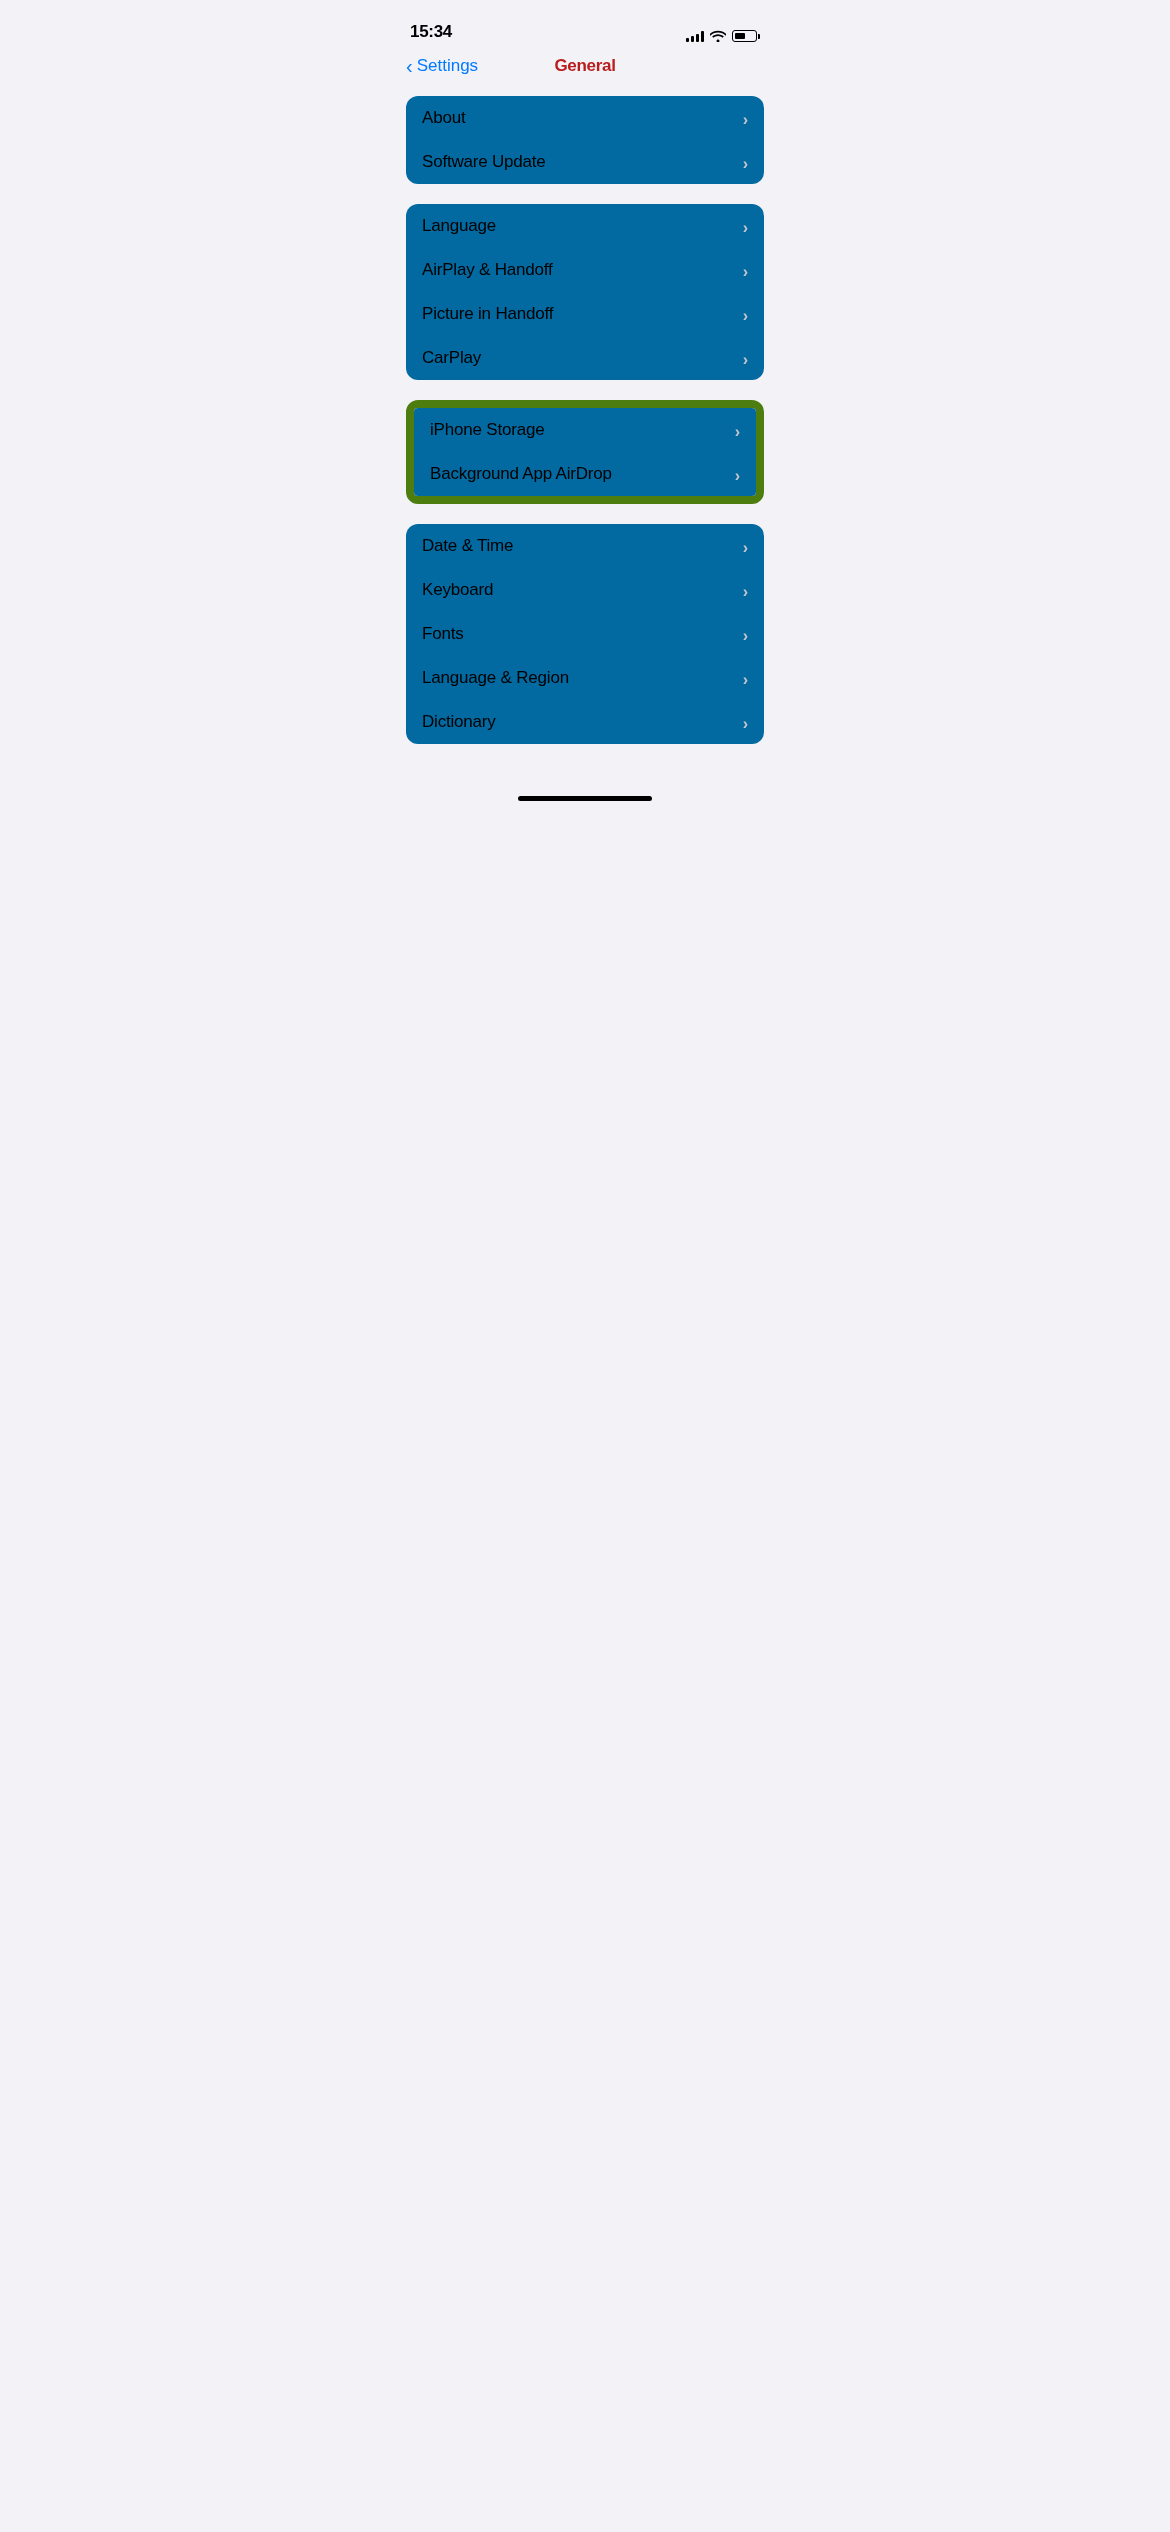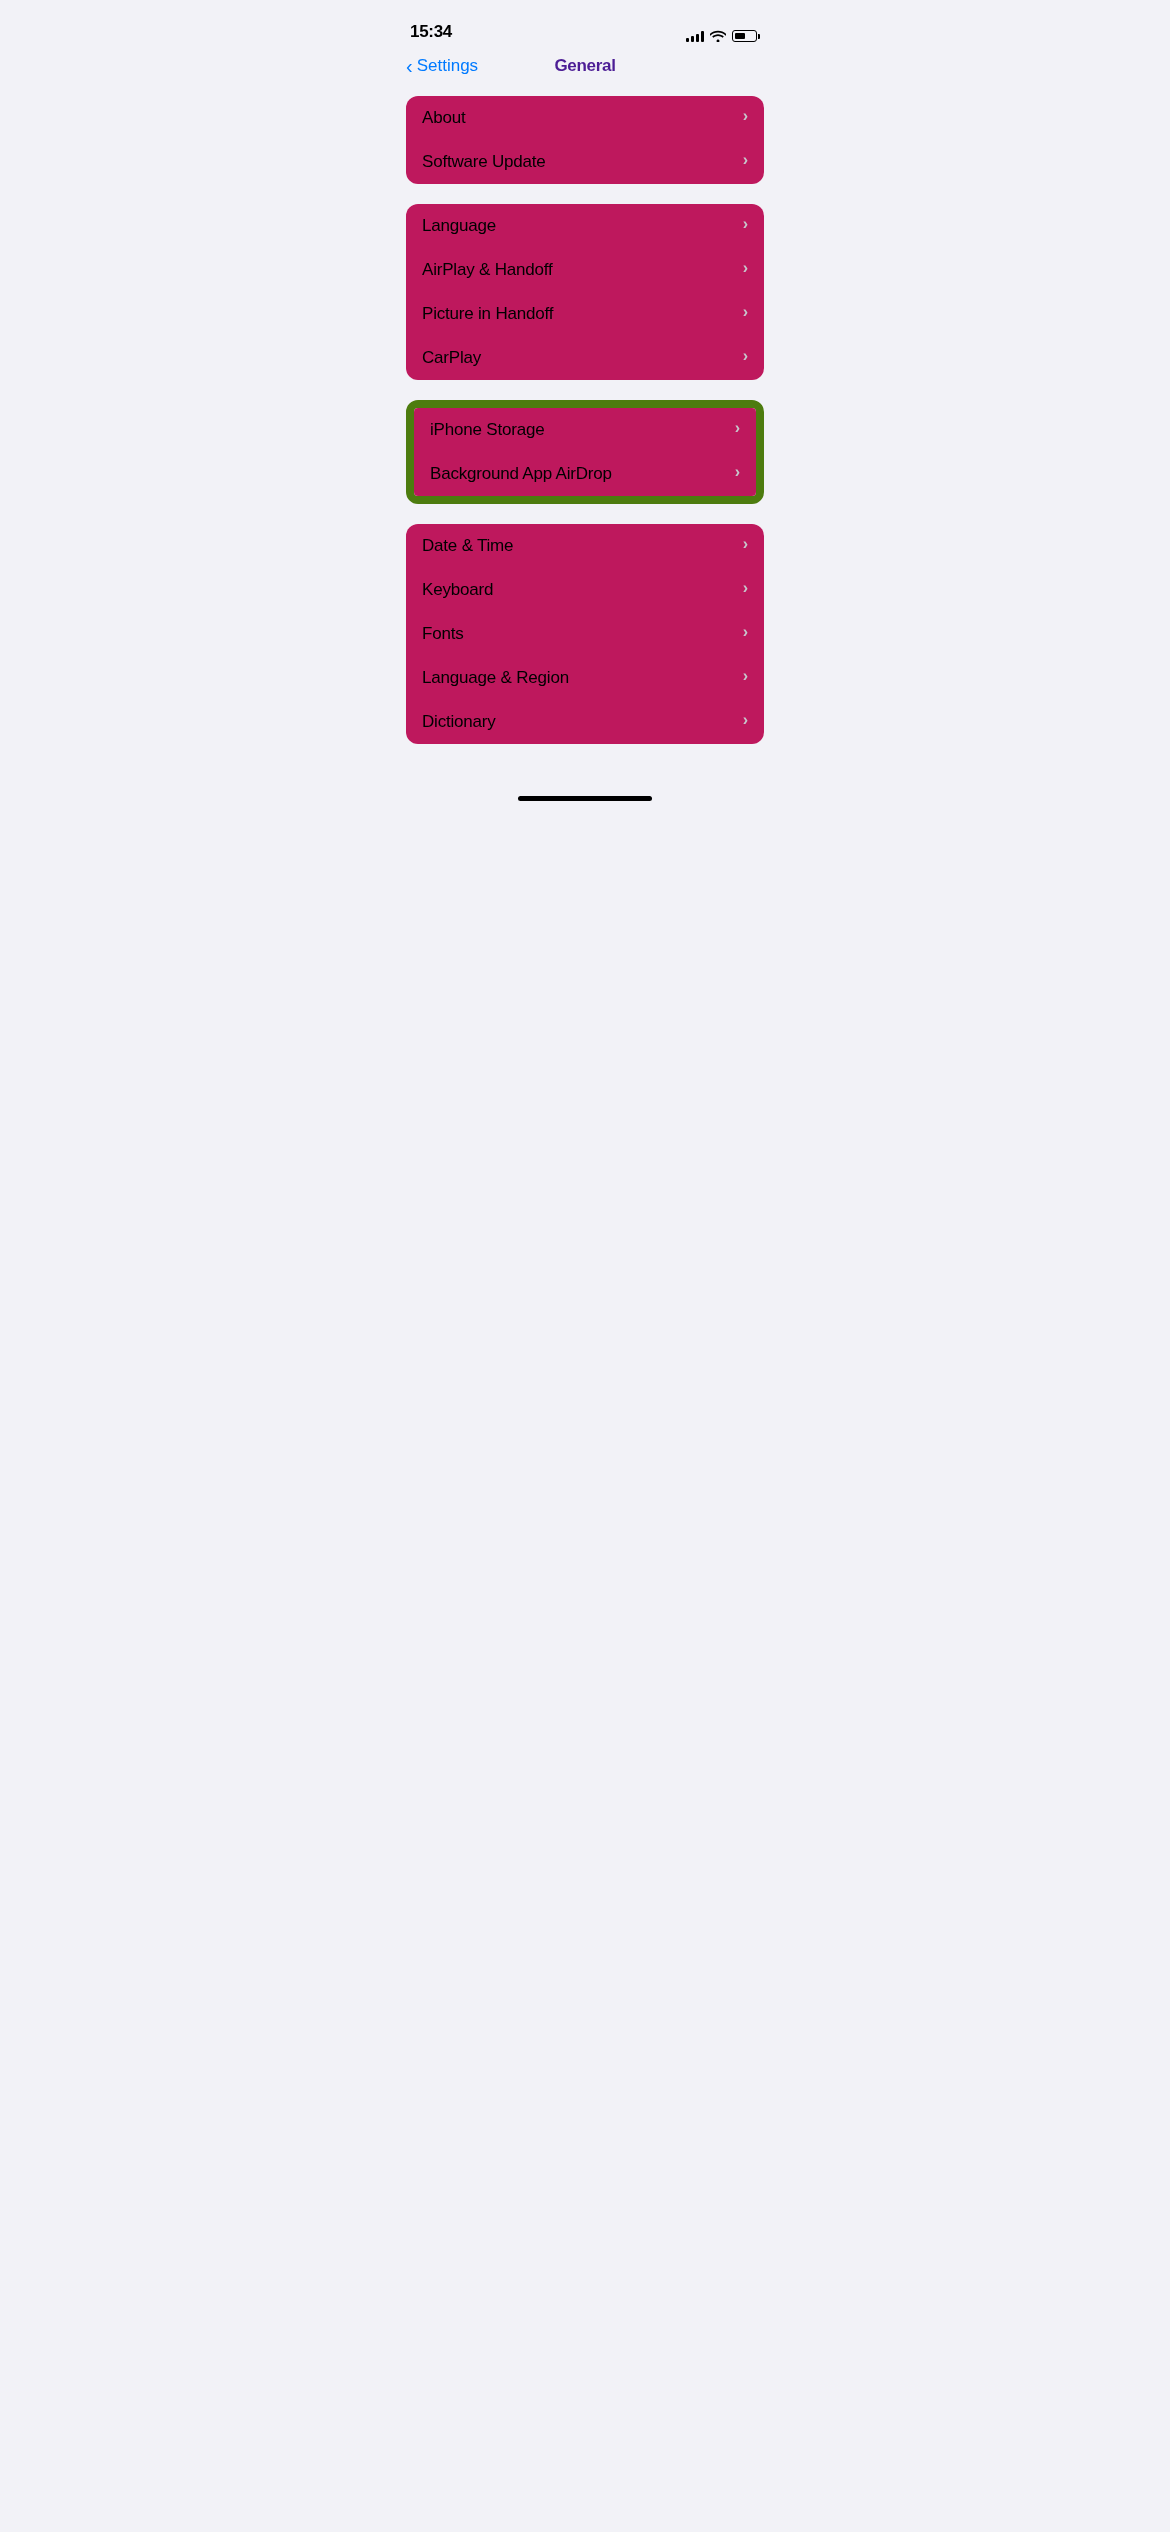--- a/index.html
+++ b/index.html
@@ -114,45 +114,45 @@
 
     .back-chevron {
       font-size: 20px;
       line-height: 1;
       margin-top: -1px;
     }
 
     .nav-title {
       font-size: 17px;
       font-weight: 700;
-      color: #4c1d95;
+      color: #b91c1c;
       letter-spacing: -0.3px;
     }
 
     .content {
       padding: 8px 0;
     }
 
     .section {
       background: #fff;
       border-radius: 12px;
       margin: 0 16px 20px 16px;
       overflow: hidden;
     }
 
     .section-highlighted {
       border: 8px solid #4d7c0f;
     }
 
     .list-item {
       display: flex;
-      align-items: flex-start;
+      align-items: flex-end;
       justify-content: space-between;
       padding: 12px 16px;
-      background: #be185d;
+      background: #0369a1;
       cursor: pointer;
       min-height: 44px;
       position: relative;
     }
 
     .list-item:not(:last-child)::after {
       content: '';
       position: absolute;
       bottom: 0;
       left: 16px;

